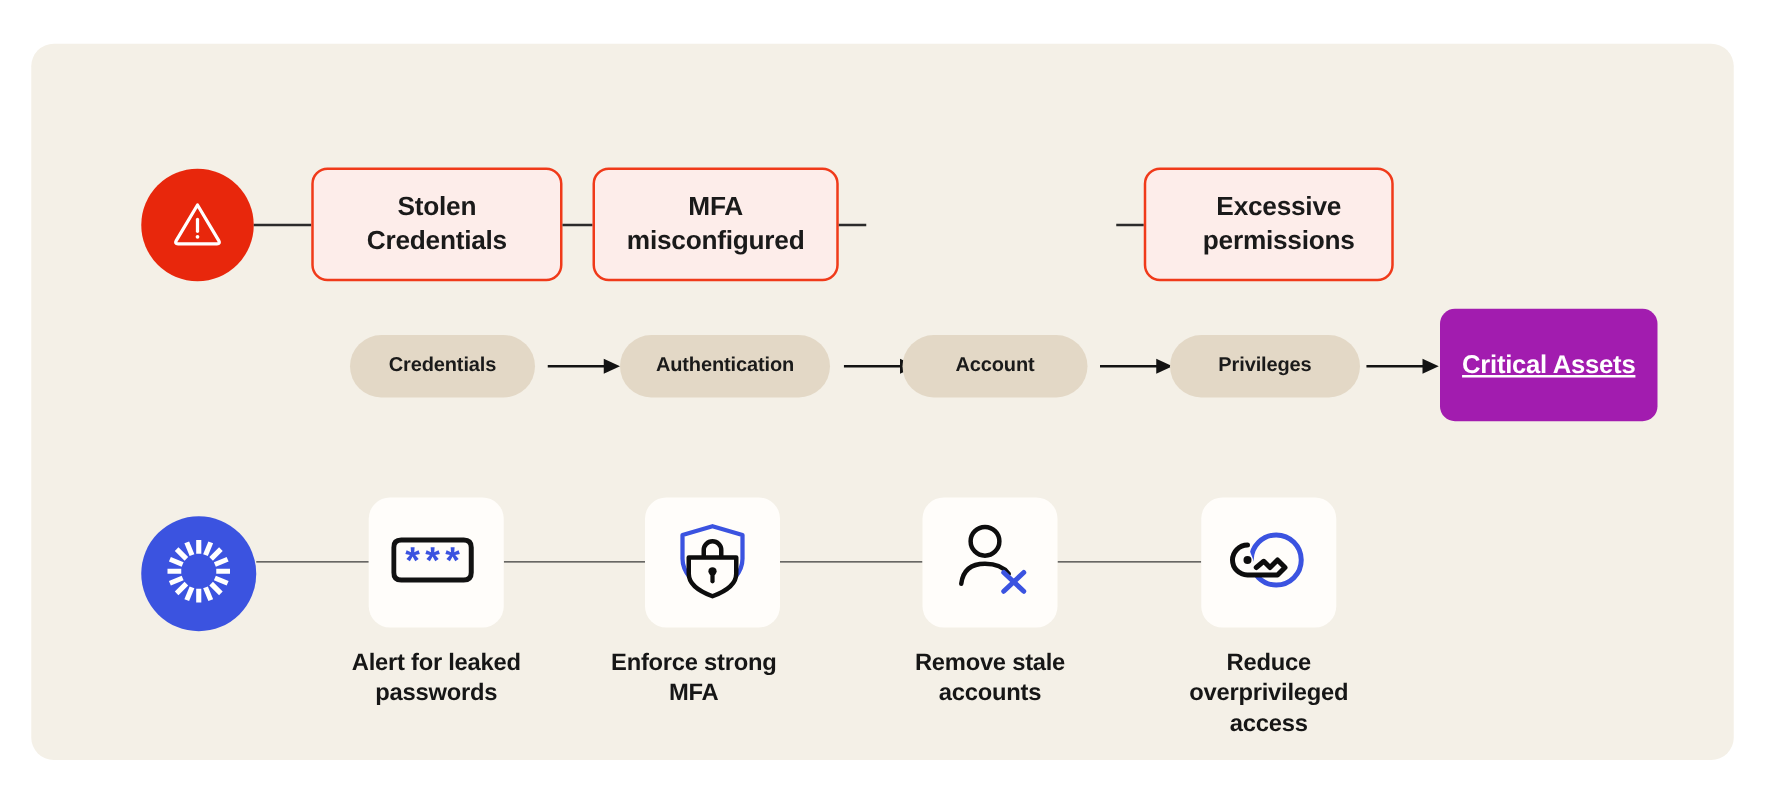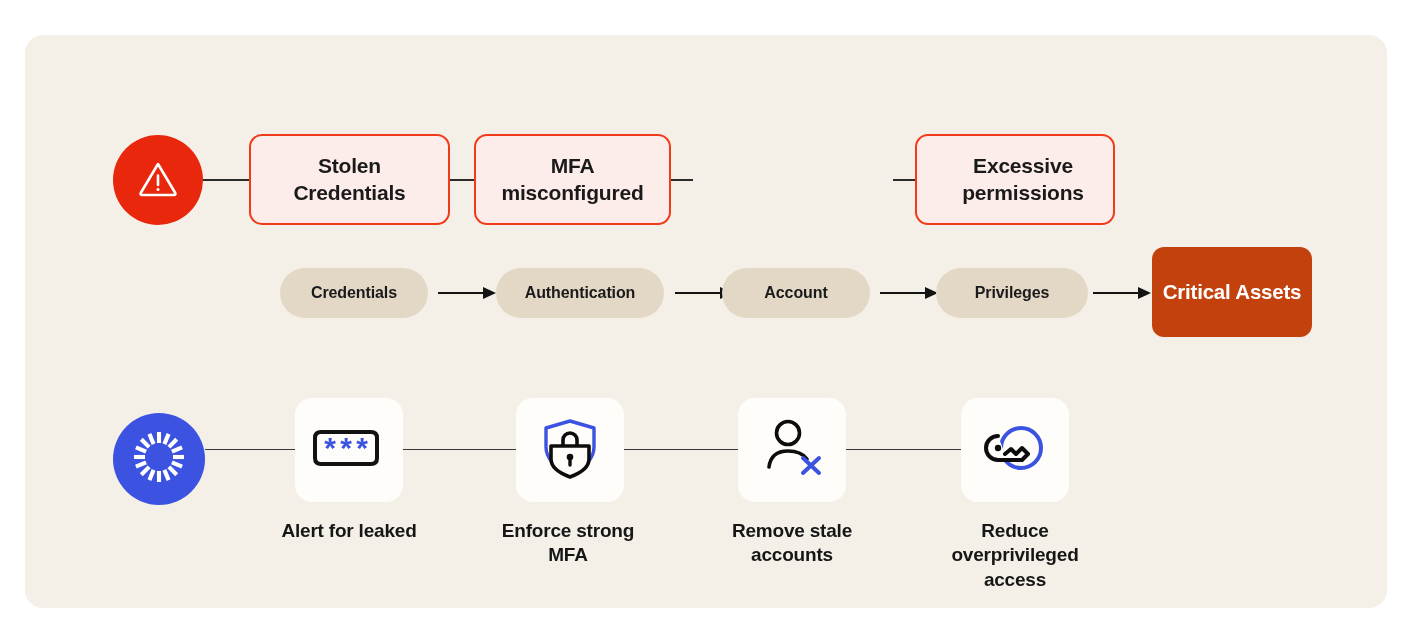--- a/index.html
+++ b/index.html
@@ -65,28 +65,29 @@
     color: #1A1A1A;
     font-size: 16px;
     font-weight: 700;
     letter-spacing: -0.1px;
   }
   .arrow {
     top: 248px; height: 20px;
   }
   .arrow svg { display: block; }
   .critical-box {
-    left: 1127px; top: 212px; width: 160px; height: 90px;
-    background: #c2410c;
+    left: 1127px; top: 212px; width: 174px; height: 90px;
+    background: #a21caf;
     border-radius: 12px;
     display: flex; align-items: center; justify-content: center;
     color: #ffffff;
     font-size: 20.5px;
     font-weight: 700;
     letter-spacing: -0.2px;
+    text-decoration: underline;
   }
 
   
   .mitigation-circle {
     left: 88px; top: 378px; width: 92px; height: 92px;
     background: #3B53E0; border-radius: 50%;
     display: flex; align-items: center; justify-content: center;
   }
   .icon-card {
     top: 363px; width: 108px; height: 104px;
@@ -276,23 +277,24 @@
         <svg width="68" height="56" viewBox="0 0 68 56">
           <circle cx="40" cy="28" r="20" fill="none" stroke="#3B53E0" stroke-width="4"></circle>
           <path d="M17 16 A12 12 0 1 0 17 40 L17 40 L41 40 L47 34 L41 28 L35 34 L30 29 L24 34" fill="#FFFDFA" stroke="#0D0D0D" stroke-width="4" stroke-linejoin="round" stroke-linecap="round"></path>
           <circle cx="17" cy="28" r="3.2" fill="#0D0D0D"></circle>
         </svg>
       </span>
     </div>
 
     <div class="node mit-label" style="left:234px; width:180px;">
       <div>Alert for leaked</div>
-    </div>
-
-    <div class="node mit-label" style="left:457px; width:172px;">
+      <div>passwords</div>
+    </div>
+
+    <div class="node mit-label" style="left:444px; width:172px;">
       <div>Enforce strong</div>
       <div>MFA</div>
     </div>
 
     <div class="node mit-label" style="left:680px; width:174px;">
       <div>Remove stale</div>
       <div>accounts</div>
     </div>
 
     <div class="node mit-label" style="left:898px; width:184px;">

